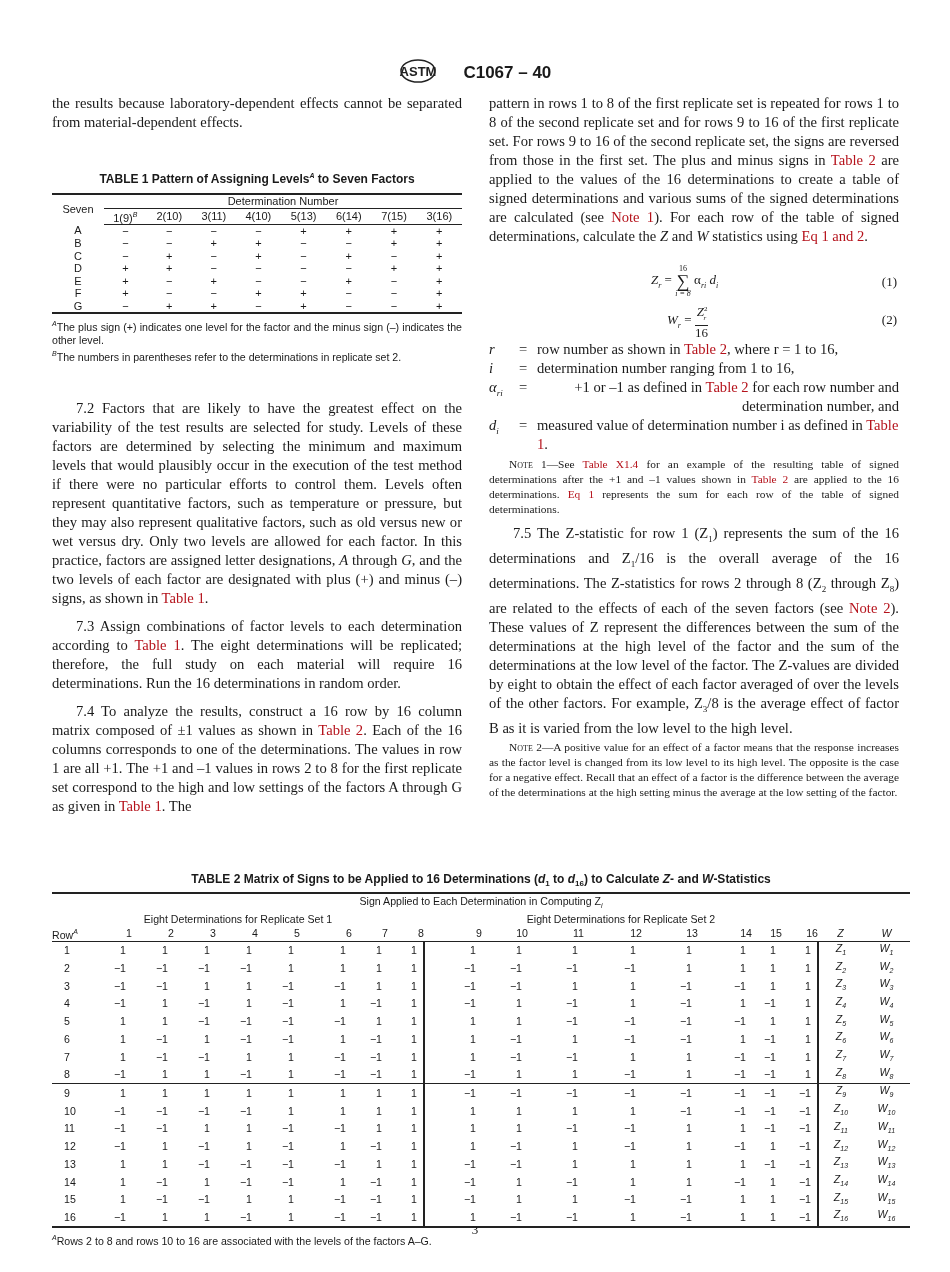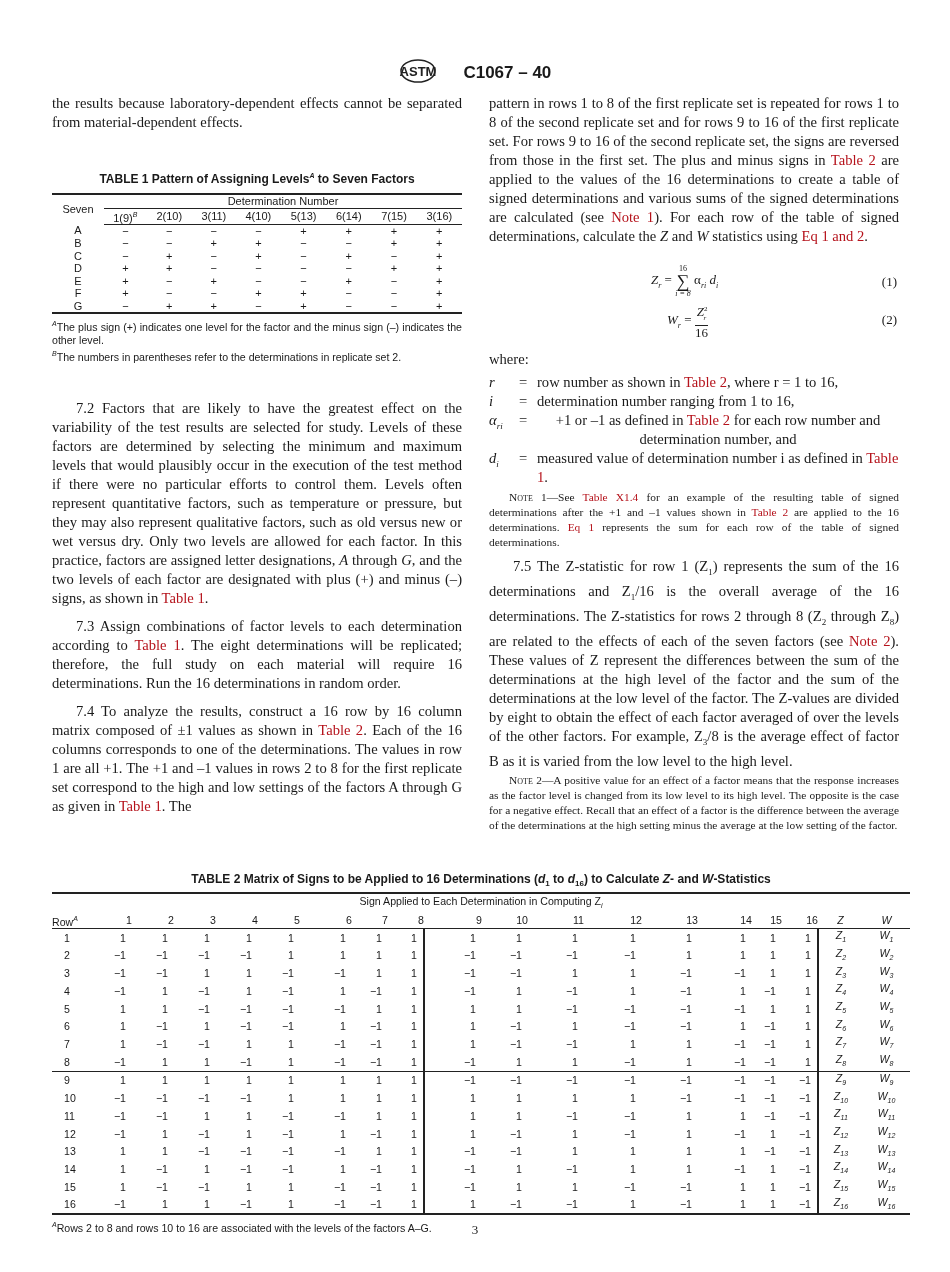--- a/index.html
+++ b/index.html
@@ -185,33 +185,32 @@
     <div style="position:absolute; left:178px; top:2px; font-size:13px;">
       <i>W</i><sub style="font-size:8px;"><i>r</i></sub> =
       <span style="display:inline-block; text-align:center; vertical-align:middle; line-height:14px;">
         <span style="display:block; border-bottom:1px solid #222; padding:0 2px;"><i>Z</i><sup style="font-size:7px;">2</sup><sub style="font-size:7px; margin-left:-4px;"><i>r</i></sub></span>
         <span style="display:block;">16</span>
       </span>
     </div>
     <span class="num" style="top:10px; font-size:13px;">(2)</span>
   </div>
 
-  <p class="where" style="margin-top:14px;">where:</p>
   <div class="defs" style="margin-top:4px;">
     <i>r</i>
       <span>=</span>
     <span><span>row number as shown in </span><span class="link">Table 2</span><span>, where r = 1 to 16,</span></span>
 
     <i>i</i>
       <span>=</span>
     <span>determination number ranging from 1 to 16,</span>
 
     <span><i>α</i><sub style="font-size:9px;"><i>ri</i></sub></span>
       <span>=</span>
-    <span style="text-align:center;"><span>+1 or –1 as defined in </span><span class="link">Table 2</span><span> for each row number and determination number, and</span></span>
+    <span style="text-align:right;"><span>+1 or –1 as defined in </span><span class="link">Table 2</span><span> for each row number and determination number, and</span></span>
 
     <span><i>d</i><sub style="font-size:9px;"><i>i</i></sub></span>
       <span>=</span>
     <span style="text-align:left;"><span>measured value of determination number i as defined in </span><span class="link">Table 1</span><span>.</span></span>
   </div>
 
   <p class="note" style="margin-top:3px;"><span class="sc">Note 1</span><span>—See </span><span class="link">Table X1.4</span><span> for an example of the resulting table of signed determinations after the +1 and –1 values shown in </span><span class="link">Table 2</span><span> are applied to the 16 determinations. </span><span class="link">Eq 1</span><span> represents the sum for each row of the table of signed determinations.</span></p>
 
   <p class="p indent" style="margin-top:7px;"><span>7.5 The Z-statistic for row 1 (Z</span><sub style="font-size:9px;">1</sub><span>) represents the sum of the 16 determinations and Z</span><sub style="font-size:9px;">1</sub><span>/16 is the overall average of the 16 determinations. The Z-statistics for rows 2 through 8 (Z</span><sub style="font-size:9px;">2</sub><span> through Z</span><sub style="font-size:9px;">8</sub><span>) are related to the effects of each of the seven factors (see </span><span class="link">Note 2</span><span>). These values of Z represent the differences between the sum of the determinations at the high level of the factor and the sum of the determinations at the low level of the factor. The Z-values are divided by eight to obtain the effect of each factor averaged of over the levels of the other factors. For example, Z</span><sub style="font-size:9px;">3</sub><span>/8 is the average effect of factor B as it is varied from the low level to the high level.</span></p>
 
@@ -239,20 +238,25 @@
         <col style="width:54px">
         <col style="width:30px">
         <col style="width:36px">
       <col style="width:45px">
         <col style="width:47px">
     </colgroup>
     <thead>
       <tr>
         <th colspan="19" style="text-align:center; border-top:2px solid #222; padding-top:1px;"><span>Sign Applied to Each Determination in Computing Z</span><sub style="font-size:7px;"><i>i</i></sub></th>
       </tr>
+      <tr>
+        <th colspan="9" style="text-align:center;">Eight Determinations for Replicate Set 1</th>
+        <th colspan="8" style="text-align:center;">Eight Determinations for Replicate Set 2</th>
+        <th colspan="2"></th>
+      </tr>
       <tr id="t2-colhead" style="border-bottom:1px solid #222;">
           <th style="text-align: left;"><span>Row</span><sup class="fm">A</sup></th>
           <th>1</th>
           <th>2</th>
           <th>3</th>
           <th>4</th>
           <th>5</th>
           <th>6</th>
           <th>7</th>
           <th>8</th>

